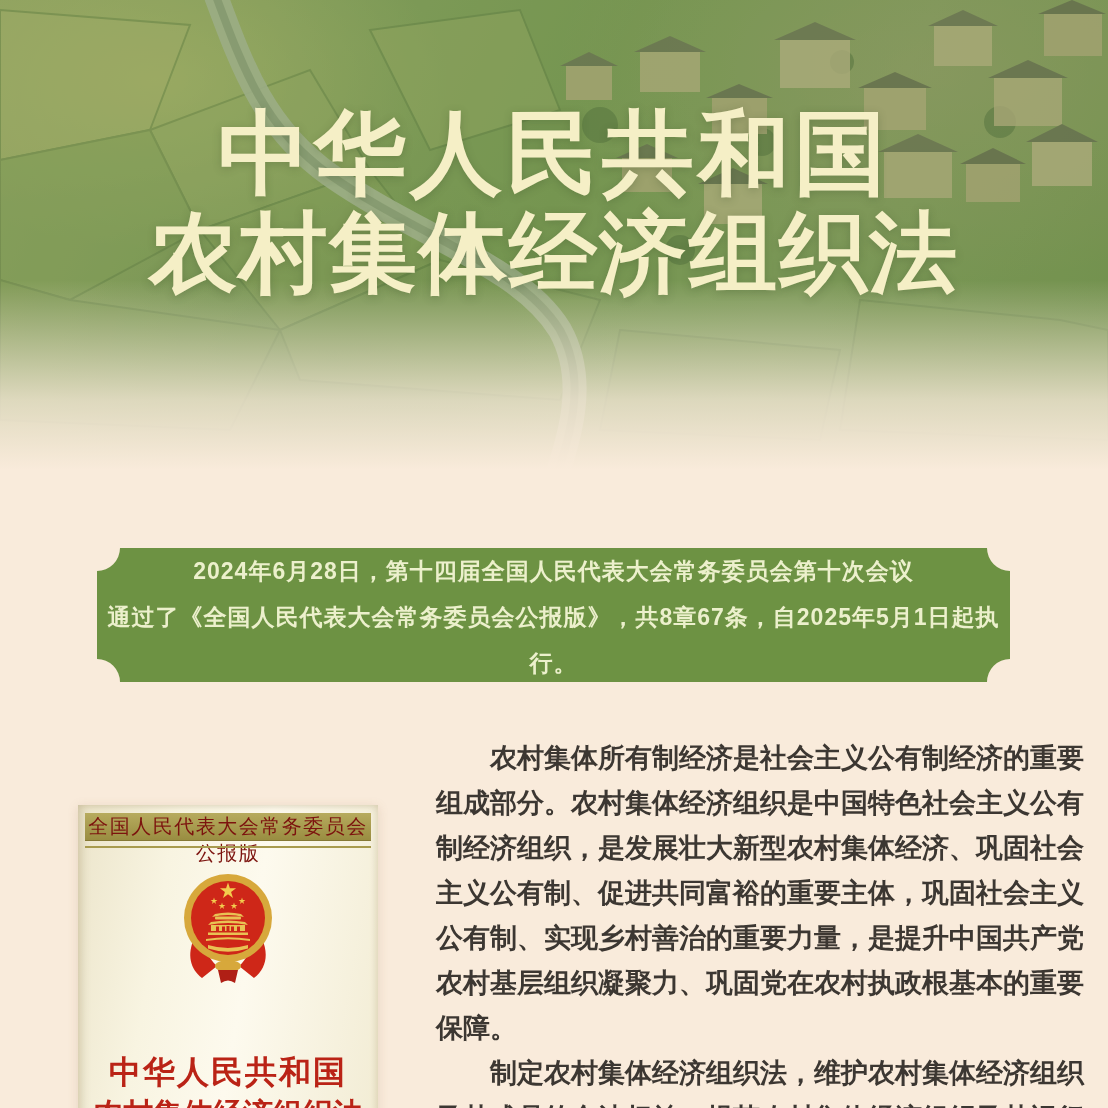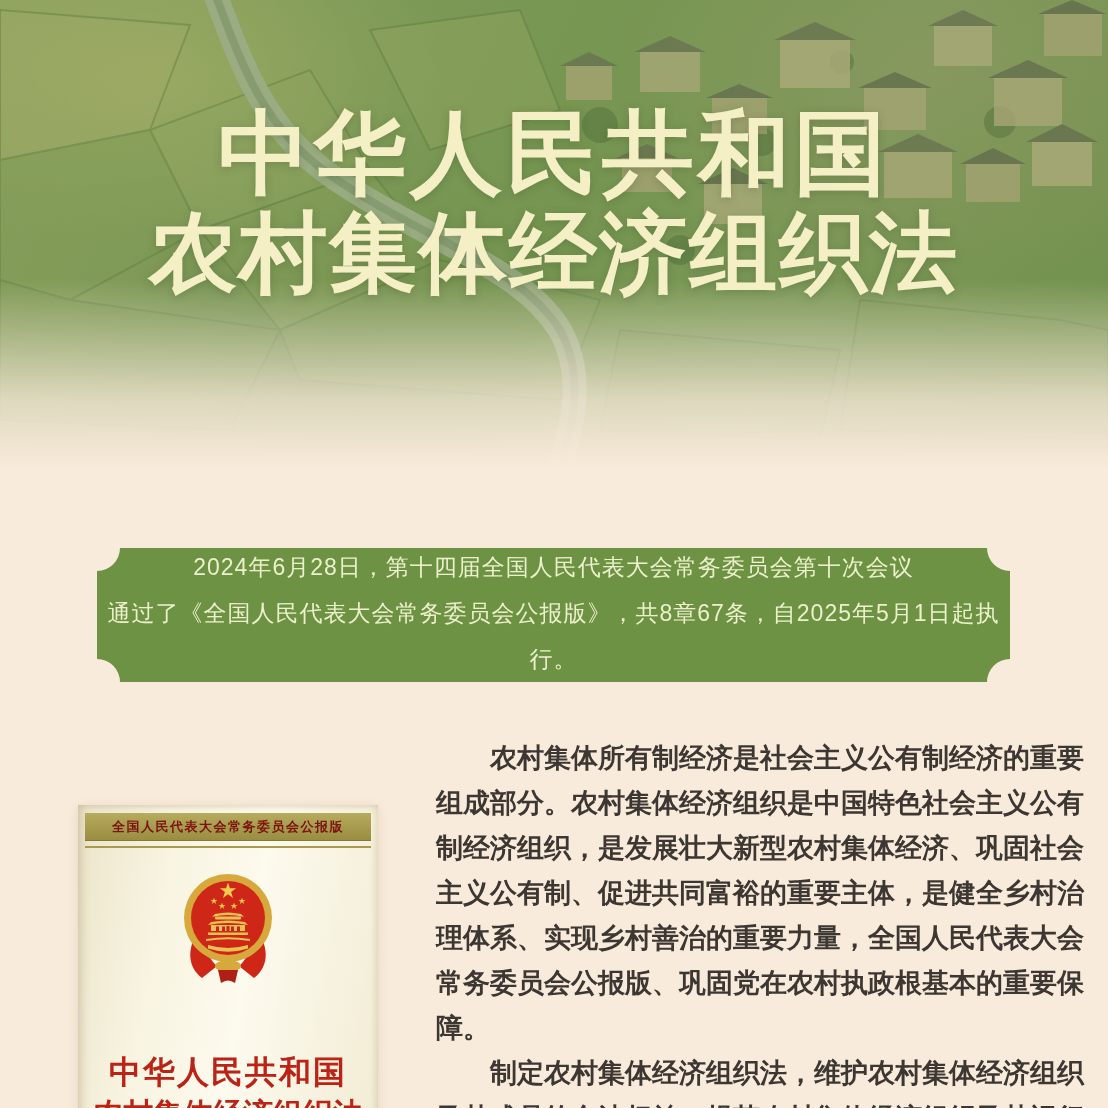--- a/index.html
+++ b/index.html
@@ -48,38 +48,38 @@
     text-shadow:0 2px 8px rgba(50,70,35,.25);
   }
   .hero-title .t1{font-size:92px;line-height:99px;letter-spacing:4px;}
   .hero-title .t2{font-size:88px;line-height:99px;letter-spacing:2px;}
 
   
   .banner{position:absolute;left:97px;top:548px;width:913px;height:134px;}
   .banner-shape{position:absolute;inset:0;width:100%;height:100%;}
   .banner-text{
     position:absolute;inset:0;display:flex;flex-direction:column;
-    justify-content:flex-end;align-items:center;gap:0;
-    color:var(--banner_text,#ecf0cc);font-size:23px;font-weight:400;
+    justify-content:flex-start;align-items:center;gap:0;
+    color:var(--banner_text,#ecf0cc);font-size:23px;font-weight:700;
     line-height:46px;letter-spacing:1px;text-align:center;border-radius:24px;
   }
 
   
   .book{
     position:absolute;left:78px;top:805px;width:300px;height:330px;
     background:linear-gradient(100deg,#ece5cb 0%,#f8f4e1 28%,#fdfaee 55%,#f2ecd4 100%);
     box-shadow:inset 4px 0 8px rgba(140,120,70,.25), inset -3px 0 6px rgba(160,140,90,.18), 0 2px 10px rgba(150,110,70,.18);
   }
   .book-band{
     position:absolute;left:7px;right:7px;top:8px;height:27px;
     background:linear-gradient(180deg,#b7ab5e,#998d41);
     border-bottom:1px solid #857935;
     text-align:center;line-height:27px;
     color:var(--cover_band_text,#7c130e);
-    font-size:13px;font-weight:700;letter-spacing:1.5px;
+    font-size:20px;font-weight:400;letter-spacing:1.5px;
   }
   .book-band-line{
     position:absolute;left:7px;right:7px;top:41px;height:2px;
     background:var(--cover_band_olive,#a89b4e);
   }
   .emblem{position:absolute;left:50%;top:66px;width:100px;height:125px;margin-left:-50px;}
   .book-title{
     position:absolute;left:0;top:246px;width:100%;text-align:center;
     color:var(--cover_title_red,#ba2316);
     font-family:"DejaVu Serif",serif;font-weight:700;
@@ -249,17 +249,17 @@
       <path d="M40,99 L60,99 L57,112 Q50,107 43,112 Z" fill="#b01f15"></path>
     </svg>
 
     <div class="book-title">
       <div class="bt1">中华人民共和国</div>
       <div class="bt2">农村集体经济组织法</div>
     </div>
   </div>
 
   <div class="article">
-    <p>农村集体所有制经济是社会主义公有制经济的重要组成部分。农村集体经济组织是中国特色社会主义公有制经济组织，是发展壮大新型农村集体经济、巩固社会主义公有制、促进共同富裕的重要主体，是健全乡村治理体系、实现乡村善治的重要力量，全国人民代表大会常务委员会公报版、巩固党在农村执政根基本的重要保障。</p>
+    <p>农村集体所有制经济是社会主义公有制经济的重要组成部分。农村集体经济组织是中国特色社会主义公有制经济组织，是发展壮大新型农村集体经济、巩固社会主义公有制、促进共同富裕的重要主体，巩固社会主义公有制、实现乡村善治的重要力量，是提升中国共产党农村基层组织凝聚力、巩固党在农村执政根基本的重要保障。</p>
     <p>制定农村集体经济组织法，维护农村集体经济组织及其成员的合法权益，规范农村集体经济组织及其运行</p>
   </div>
 
 </div>
 
 </body></html>

